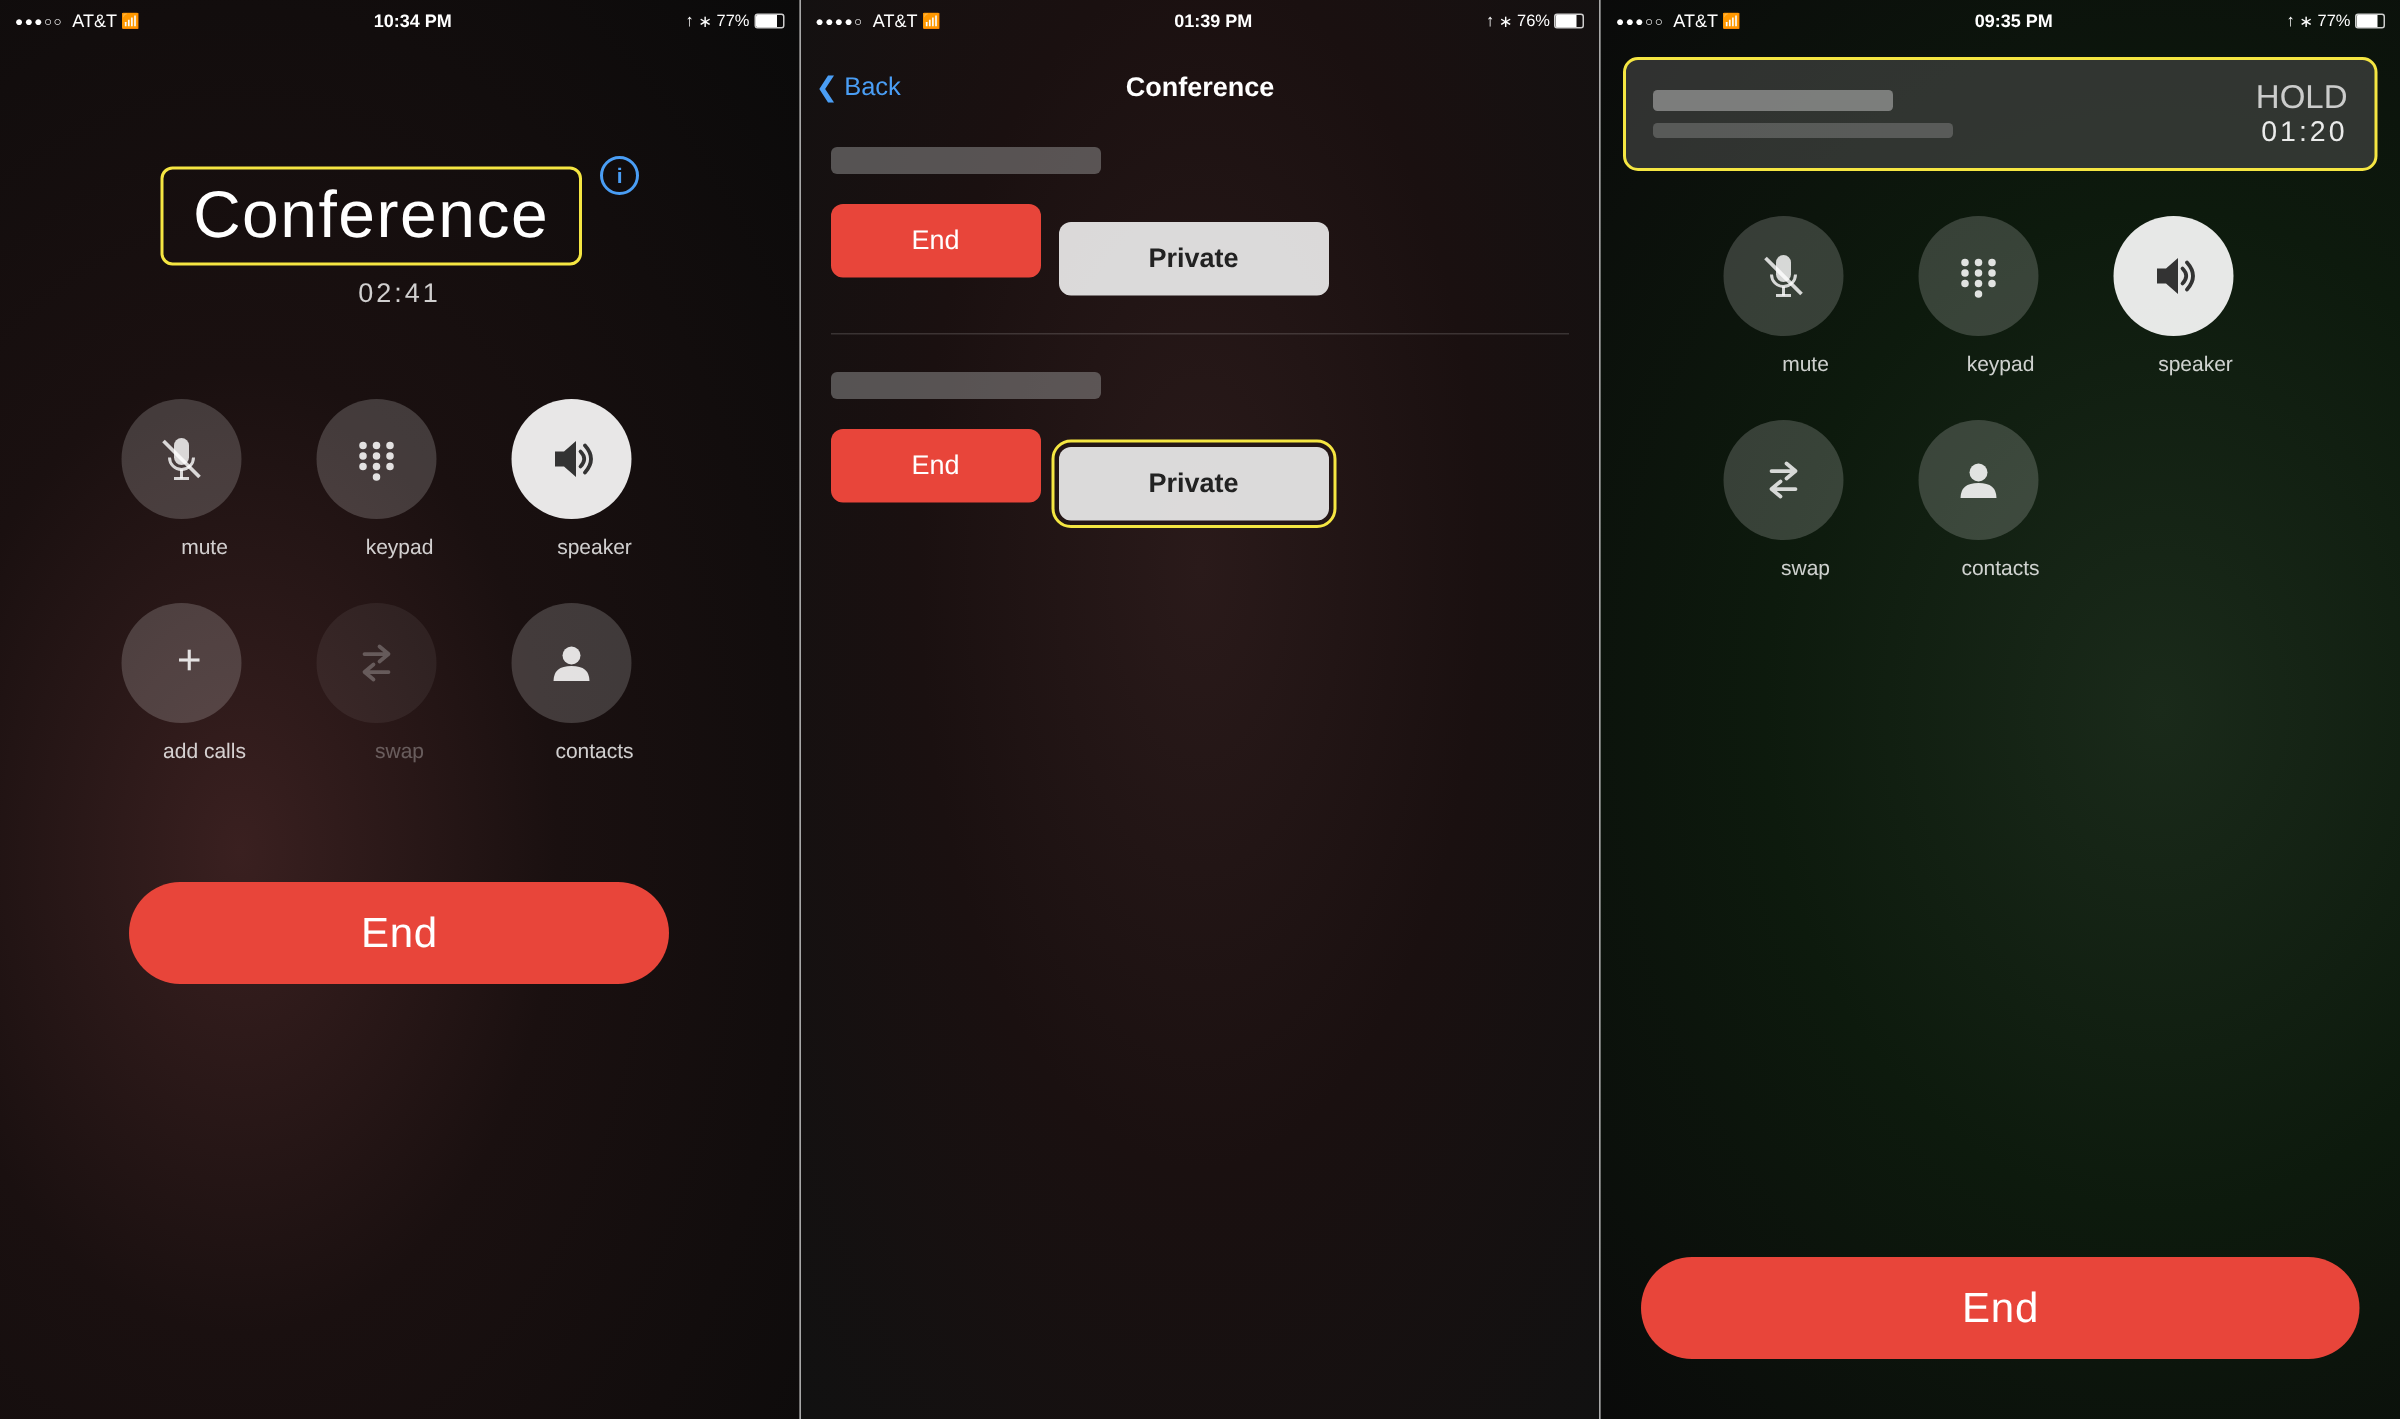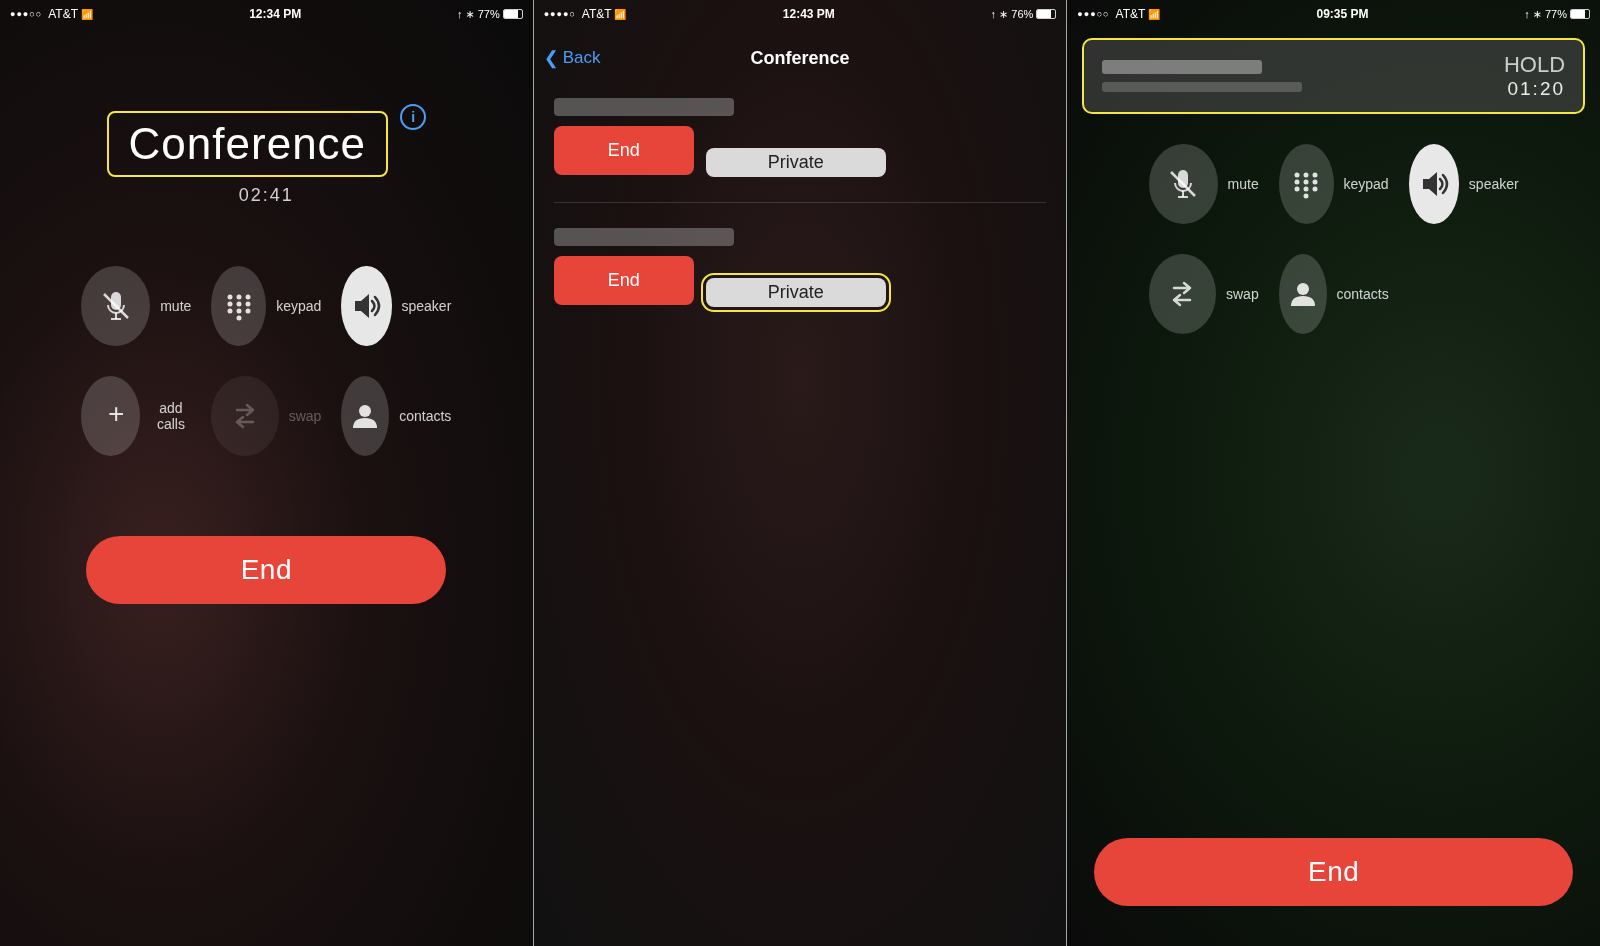--- a/index.html
+++ b/index.html
@@ -111,22 +111,21 @@
     .buttons-grid {
       margin-top: 60px;
       display: grid;
       grid-template-columns: repeat(3, 110px);
       gap: 30px 20px;
       justify-content: center;
     }
 
     .call-btn {
       display: flex;
-      flex-direction: row;
-      align-items: center;
+      flex-direction: column;
       gap: 10px;
       cursor: pointer;
     }
 
     .circle-btn {
       width: 80px; height: 80px;
       border-radius: 50%;
       background: rgba(255,255,255,0.18);
       border: none;
       display: flex;
@@ -227,23 +226,23 @@
       font-size: 18px;
       font-weight: 400;
       cursor: pointer;
       min-width: 140px;
     }
     .conf-private-btn {
       background: rgba(240,240,240,0.9);
       color: #222;
       border: none;
       border-radius: 8px;
-      padding: 4px 28px;
+      padding: 14px 28px;
       font-size: 18px;
-      font-weight: 400;
+      font-weight: 700;
       cursor: pointer;
       min-width: 180px;
       margin-top: 24px;
     }
     .conf-private-btn.highlighted-box {
       outline: 2.5px solid #f5e642;
       outline-offset: 3px;
     }
 
     
@@ -305,21 +304,21 @@
 <body>
 
 <div class="phone-panel panel-left">
 
   <div class="status-bar">
     <div class="status-left">
       <span style="font-size:9px; letter-spacing:1px;">●●●○○</span>
       <span style="font-size:12px; margin-left:3px;">AT&amp;T</span>
       <span style="font-size:10px;">📶</span>
     </div>
-    <div class="status-center">12:34 PM</div>
+    <div class="status-center">10:34 PM</div>
     <div class="status-right">
       <span>↑</span>
       <span>∗</span>
       <span>77%</span>
       <div class="battery-icon">
         <div class="battery-body">
             <div class="battery-fill" style="width:77%;"></div>
           </div>
       </div>
     </div>
@@ -415,21 +414,21 @@
 <div class="panel-divider"></div>
 
 <div class="phone-panel panel-middle">
 
   <div class="status-bar">
     <div class="status-left">
       <span style="font-size:9px; letter-spacing:1px;">●●●●○</span>
       <span style="font-size:12px; margin-left:3px;">AT&amp;T</span>
       <span style="font-size:10px;">📶</span>
     </div>
-    <div class="status-center">12:43 PM</div>
+    <div class="status-center">01:39 PM</div>
     <div class="status-right">
       <span>↑</span>
       <span>∗</span>
       <span>76%</span>
       <div class="battery-icon">
         <div class="battery-body">
             <div class="battery-fill" style="width:76%;"></div>
           </div>
       </div>
     </div>

